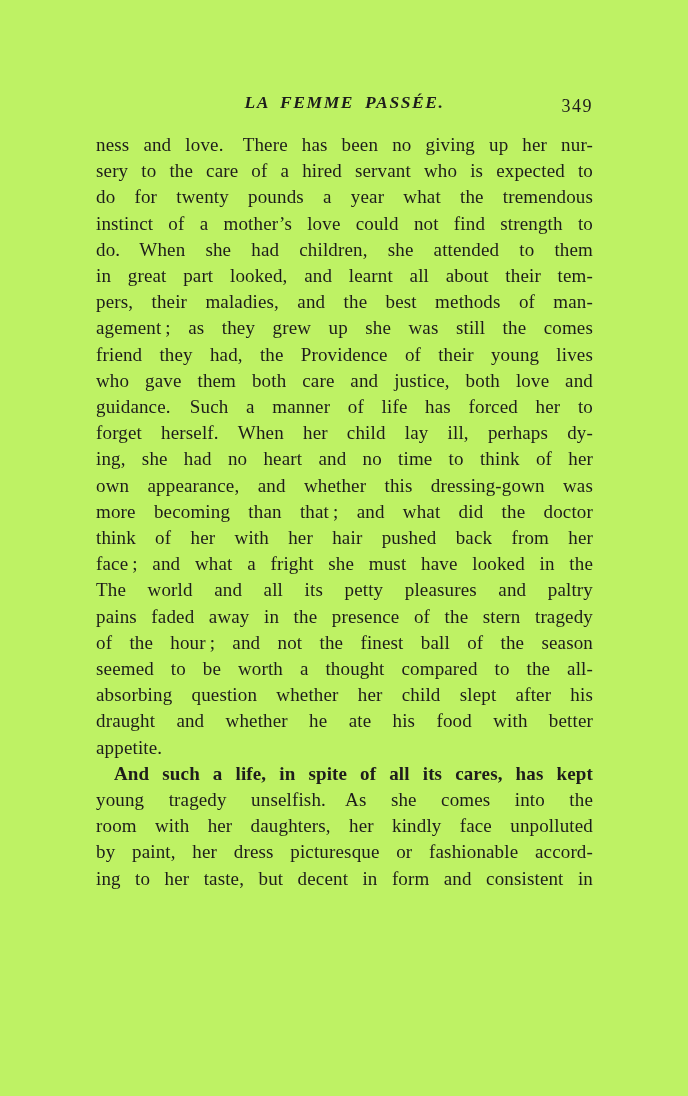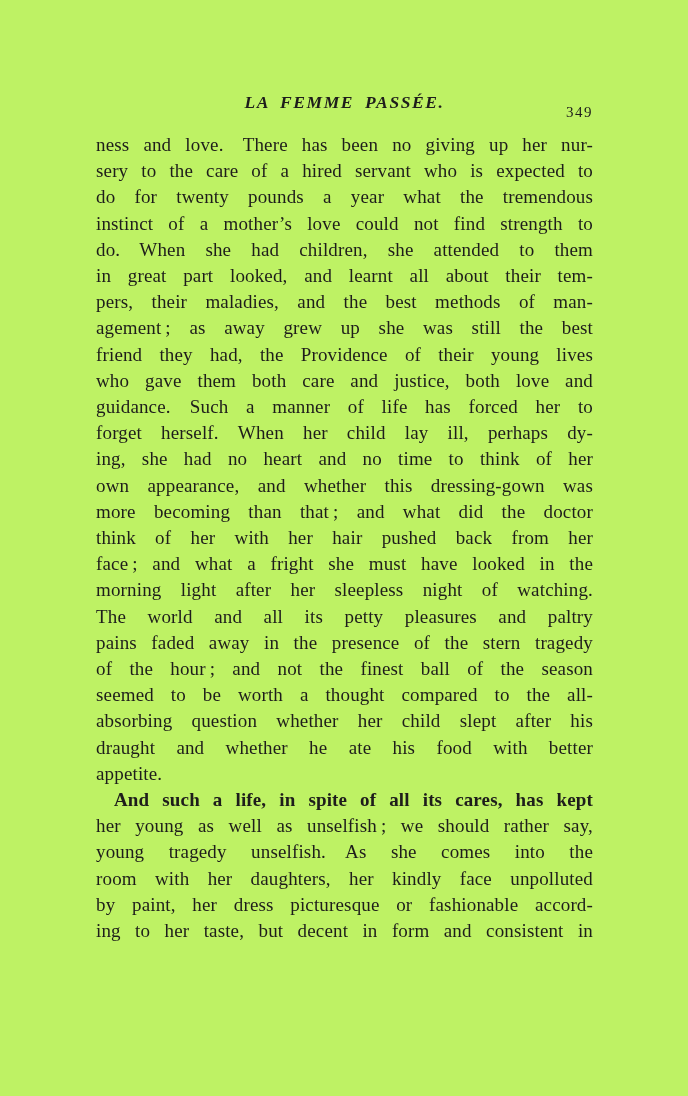--- a/index.html
+++ b/index.html
@@ -32,22 +32,22 @@
     font-style: italic;
     font-weight: 600;
     font-size: 17.5px;
     letter-spacing: 1.6px;
     word-spacing: 5px;
     white-space: nowrap;
   }
   .page-number {
     position: absolute;
     right: 0;
-    top: 12px;
-    font-size: 15px;
+    top: 4px;
+    font-size: 18px;
     letter-spacing: 1.5px;
   }
   .body-text {
     position: absolute;
     left: 96px;
     top: 132px;
     width: 497px;
     font-size: 19px;
     line-height: 26.2px;
     letter-spacing: 0.15px;
@@ -77,39 +77,37 @@
 
   <div class="body-text">
 
   <div class="text-line">ness and love. There has been no giving up her nur-</div>
       <div class="text-line">sery to the care of a hired servant who is expected to</div>
       <div class="text-line">do for twenty pounds a year what the tremendous</div>
       <div class="text-line">instinct of a mother’s love could not find strength to</div>
       <div class="text-line">do. When she had children, she attended to them</div>
       <div class="text-line">in great part looked, and learnt all about their tem-</div>
       <div class="text-line">pers, their maladies, and the best methods of man-</div>
-      <div class="text-line">agement ; as away grew up she was still the best</div>
+      <div class="text-line">agement ; as they grew up she was still the comes</div>
       <div class="text-line">friend they had, the Providence of their young lives</div>
       <div class="text-line">who gave them both care and justice, both love and</div>
       <div class="text-line">guidance. Such a manner of life has forced her to</div>
       <div class="text-line">forget herself. When her child lay ill, perhaps dy-</div>
       <div class="text-line">ing, she had no heart and no time to think of her</div>
       <div class="text-line">own appearance, and whether this dressing-gown was</div>
       <div class="text-line">more becoming than that ; and what did the doctor</div>
       <div class="text-line">think of her with her hair pushed back from her</div>
       <div class="text-line">face ; and what a fright she must have looked in the</div>
-      <div class="text-line">morning light after her sleepless night of watching.</div>
       <div class="text-line">The world and all its petty pleasures and paltry</div>
       <div class="text-line">pains faded away in the presence of the stern tragedy</div>
       <div class="text-line">of the hour ; and not the finest ball of the season</div>
       <div class="text-line">seemed to be worth a thought compared to the all-</div>
       <div class="text-line">absorbing question whether her child slept after his</div>
       <div class="text-line">draught and whether he ate his food with better</div>
       <div class="text-line para-end">appetite.</div>
       <div class="text-line indent">And such a life, in spite of all its cares, has kept</div>
-      <div class="text-line">her young as well as unselfish ; we should rather say,</div>
       <div class="text-line">young tragedy unselfish. As she comes into the</div>
       <div class="text-line">room with her daughters, her kindly face unpolluted</div>
       <div class="text-line">by paint, her dress picturesque or fashionable accord-</div>
       <div class="text-line">ing to her taste, but decent in form and consistent in</div>
     </div>
 
 </div>
 
 </body></html>

